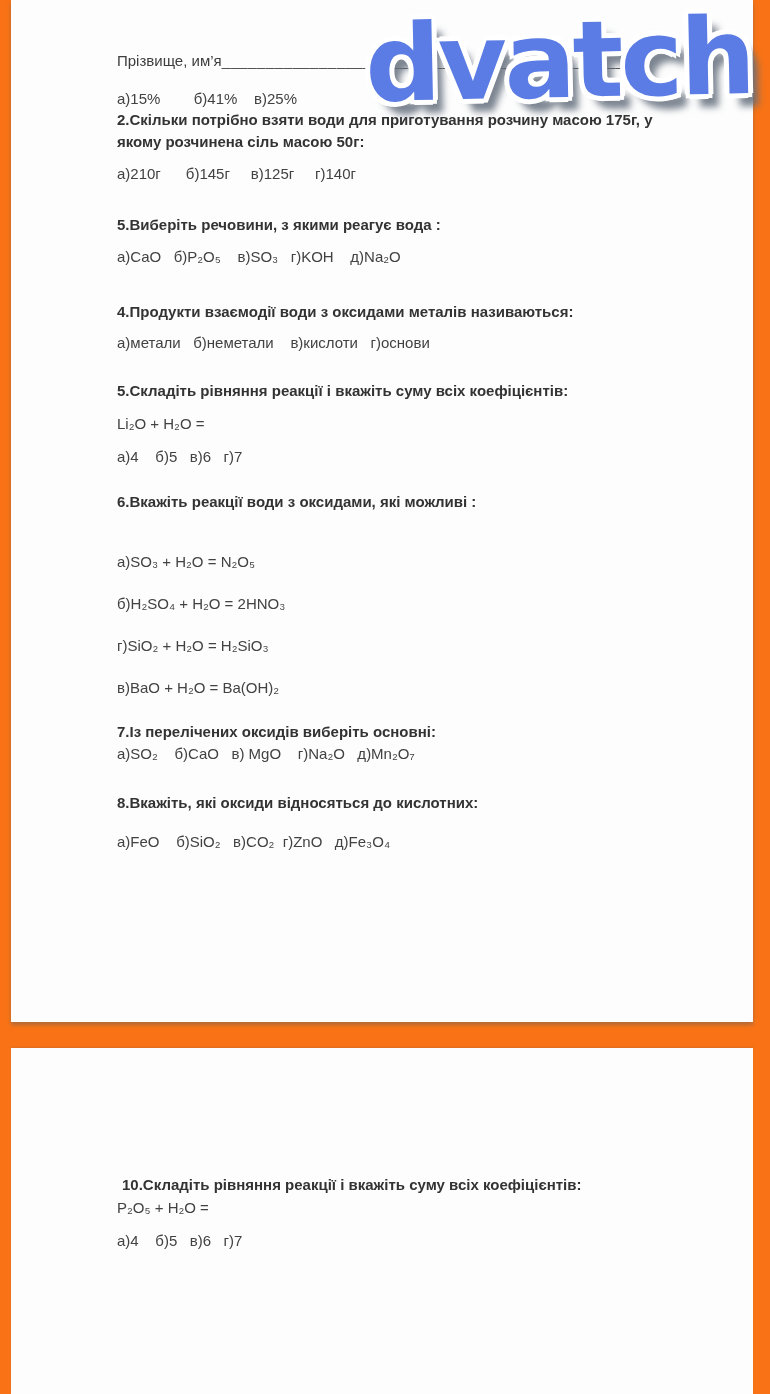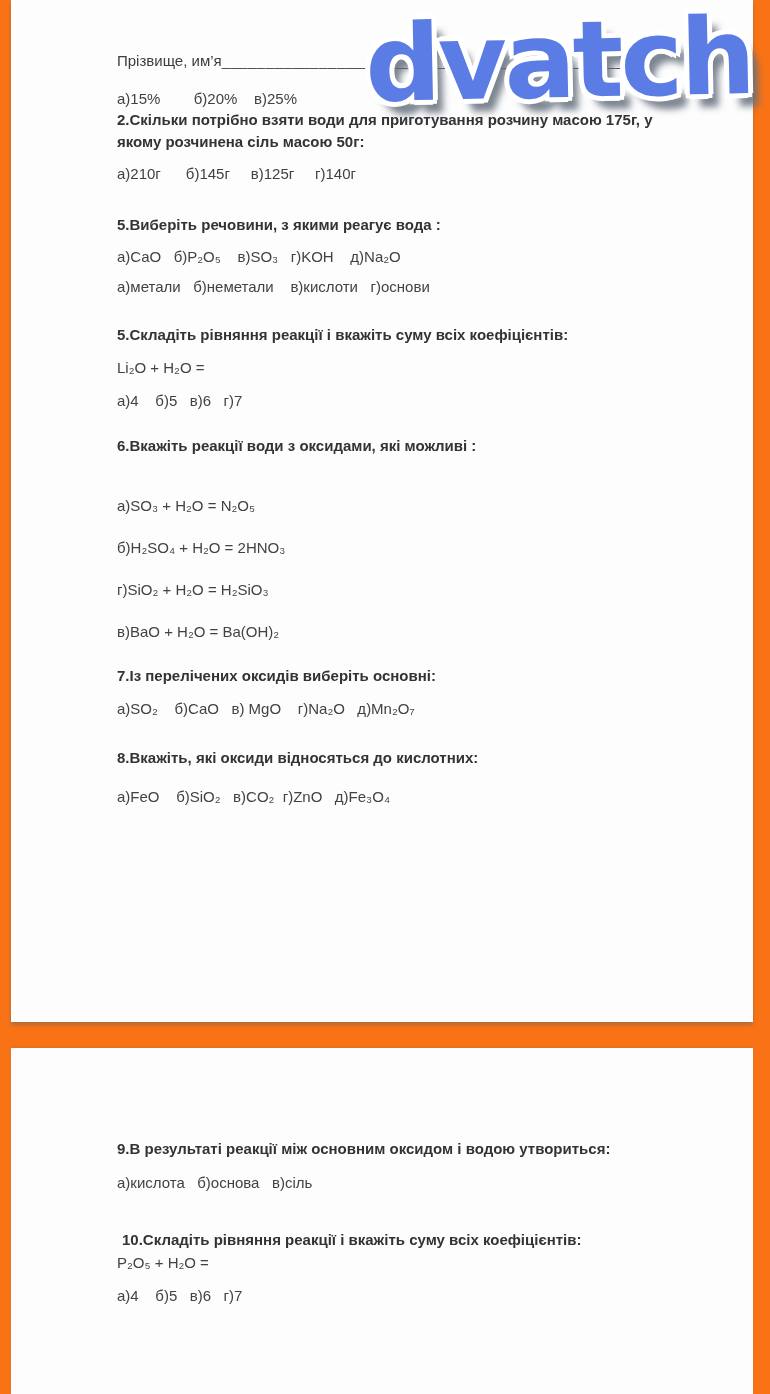--- a/index.html
+++ b/index.html
@@ -72,52 +72,53 @@
   .mt-q3o  { margin-top: 10px; }
   .mt-q4t  { margin-top: 34px; }
   .mt-q4o  { margin-top: 9px;  }
   .mt-q5t  { margin-top: 27px; }
   .mt-q5e  { margin-top: 11px; }
   .mt-q5o  { margin-top: 12px; }
   .mt-q6t  { margin-top: 24px; }
   .mt-q6e1 { margin-top: 38px; }
   .mt-q6e  { margin-top: 21px; }
   .mt-q7t  { margin-top: 23px; }
-  .mt-q7o  { margin-top: 11px; }
+  .mt-q7o  { }
   .mt-q8t  { margin-top: 28px; }
   .mt-q8o  { margin-top: 17px; }
   .mt-q9o  { margin-top: 12px; }
   .mt-q10t { margin-top: 36px; padding-left: 5px; }
   .mt-q10e { margin-top: 1px;  }
   .mt-q10o { margin-top: 12px; }
 </style>
 </head>
 <body>
 
 <div class="canvas">
 
   <div class="page page1">
 
     <div class="header-row"><span>Прізвище, им’я</span><span class="uline">_____________________________</span><span class="class-frag">К</span><span class="uline">________________</span></div>
 
     <div class="q">
-      <p class="qo mt-q1o">а)15%        б)20%    в)25%</p>
+      <p class="qo mt-q1o">а)15%        б)41%    в)25%</p>
     </div>
 
     <div class="q">
       <p class="qt mt-q2t">2.Скільки потрібно взяти води для приготування розчину масою 175г, у якому розчинена сіль масою 50г:</p>
       <p class="qo mt-q2o">а)210г      б)145г     в)125г     г)140г</p>
     </div>
 
     <div class="q">
       <p class="qt mt-q3t">5.Виберіть речовини, з якими реагує вода :</p>
       <p class="qo mt-q3o">а)CaO   б)P₂O₅    в)SO₃   г)KOH    д)Na₂O</p>
     </div>
 
     <div class="q">
+      <p class="qt mt-q4t">4.Продукти взаємодії води з оксидами металів називаються:</p>
       <p class="qo mt-q4o">а)метали   б)неметали    в)кислоти   г)основи</p>
     </div>
 
     <div class="q">
       <p class="qt mt-q5t">5.Складіть рівняння реакції і вкажіть суму всіх коефіцієнтів:</p>
       <p class="qe mt-q5e">Li₂O + H₂O =</p>
       <p class="qo mt-q5o">а)4    б)5   в)6   г)7</p>
     </div>
 
     <div class="q">
@@ -136,24 +137,20 @@
     <div class="q">
       <p class="qt mt-q8t">8.Вкажіть, які оксиди відносяться до кислотних:</p>
       <p class="qo mt-q8o">а)FeO    б)SiO₂   в)CO₂  г)ZnO   д)Fe₃O₄</p>
     </div>
 
     <div class="watermark" style="color: rgb(91, 124, 228);">dvatch</div>
   </div>
 
   <div class="page page2">
 
-    <div class="q">
-      <p class="qt">9.В результаті реакції між основним оксидом і водою утвориться:</p>
-      <p class="qo mt-q9o">а)кислота   б)основа   в)сіль</p>
-    </div>
 
     <div class="q">
       <p class="qt mt-q10t">10.Складіть рівняння реакції і вкажіть суму всіх коефіцієнтів:</p>
       <p class="qe mt-q10e">P₂O₅ + H₂O =</p>
       <p class="qo mt-q10o">а)4    б)5   в)6   г)7</p>
     </div>
 
   </div>
 </div>
 

